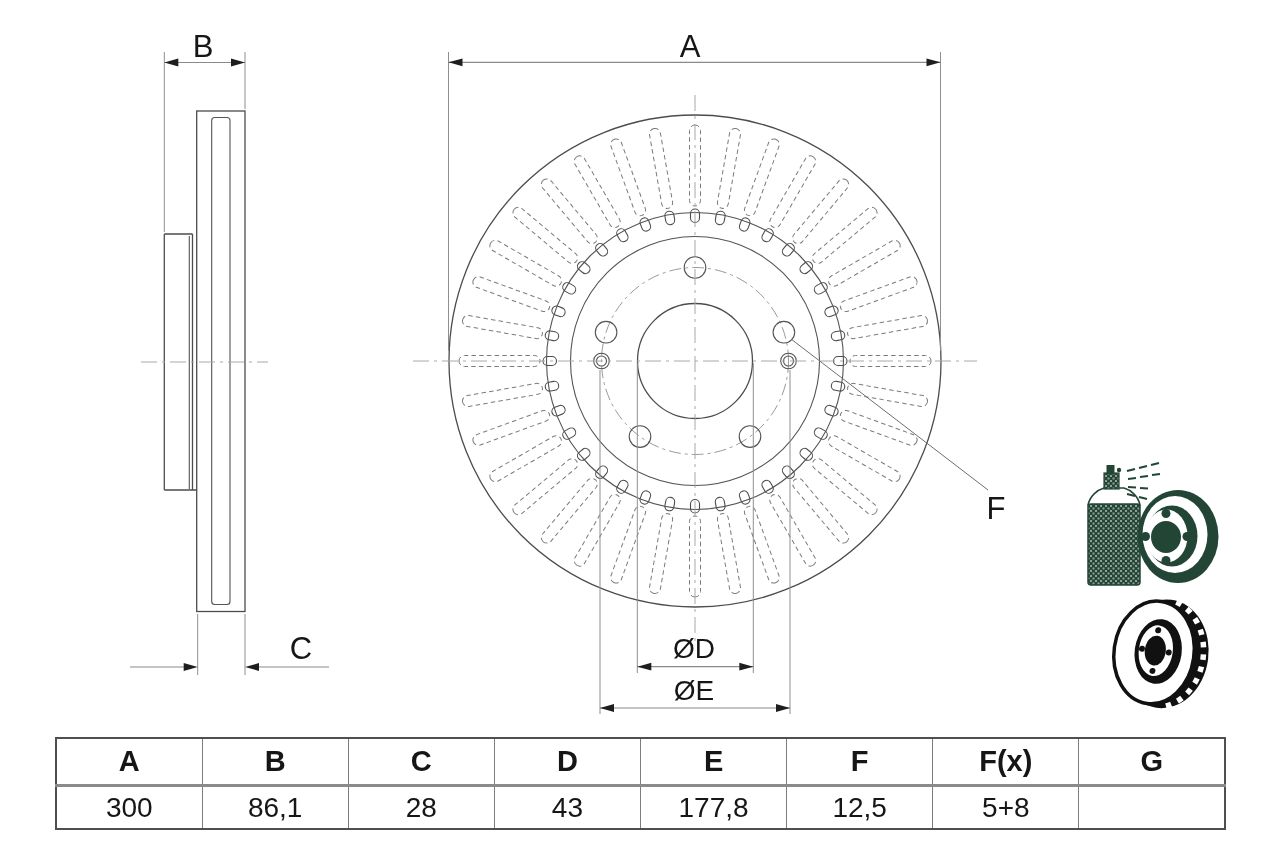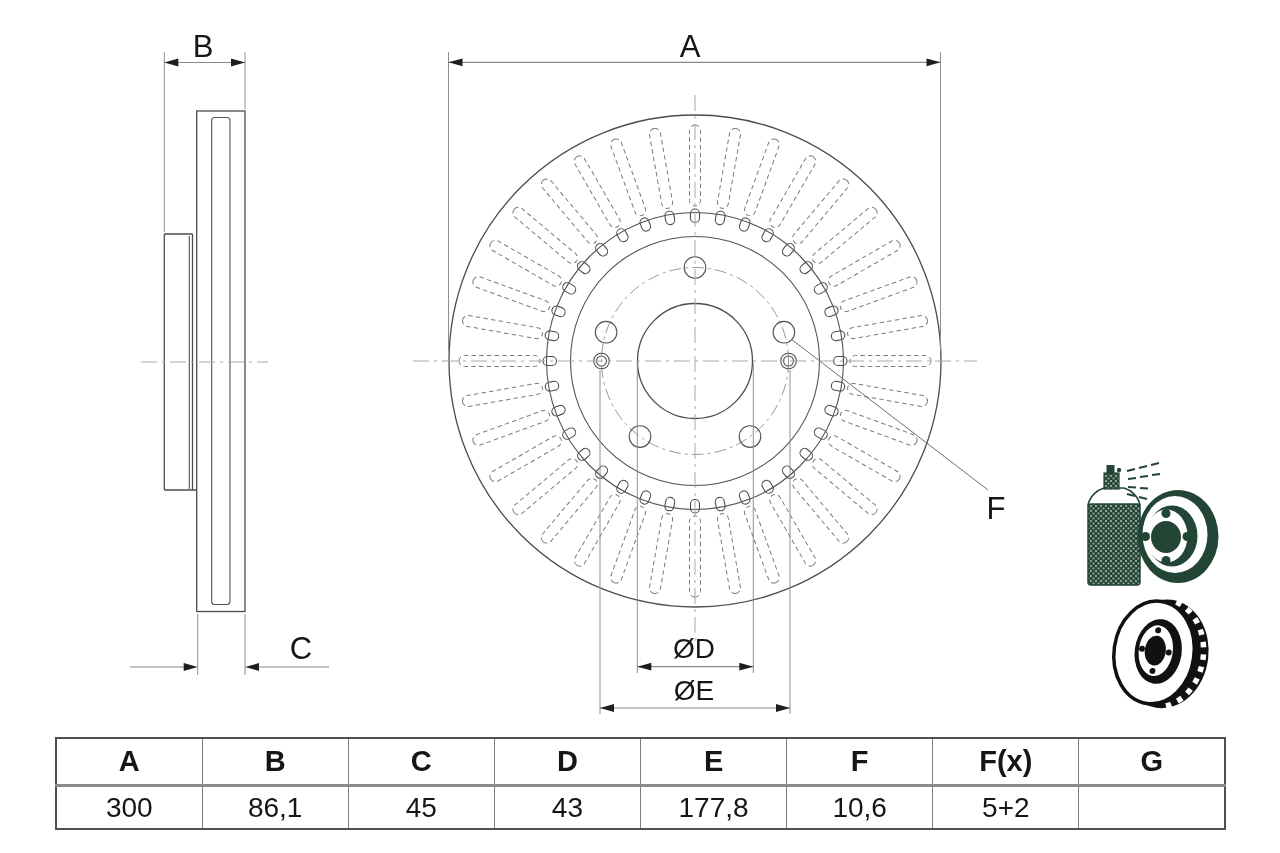--- a/index.html
+++ b/index.html
@@ -265,22 +265,22 @@
       <th>C</th>
       <th>D</th>
       <th>E</th>
       <th>F</th>
       <th>F(x)</th>
       <th>G</th>
     </tr>
     <tr>
       <td>300</td>
       <td>86,1</td>
-      <td>45</td>
+      <td>28</td>
       <td>43</td>
       <td>177,8</td>
-      <td>10,6</td>
-      <td>5+2</td>
+      <td>12,5</td>
+      <td>5+8</td>
       <td></td>
     </tr>
   </tbody>
     </table>
 </div>
 
 </body></html>

